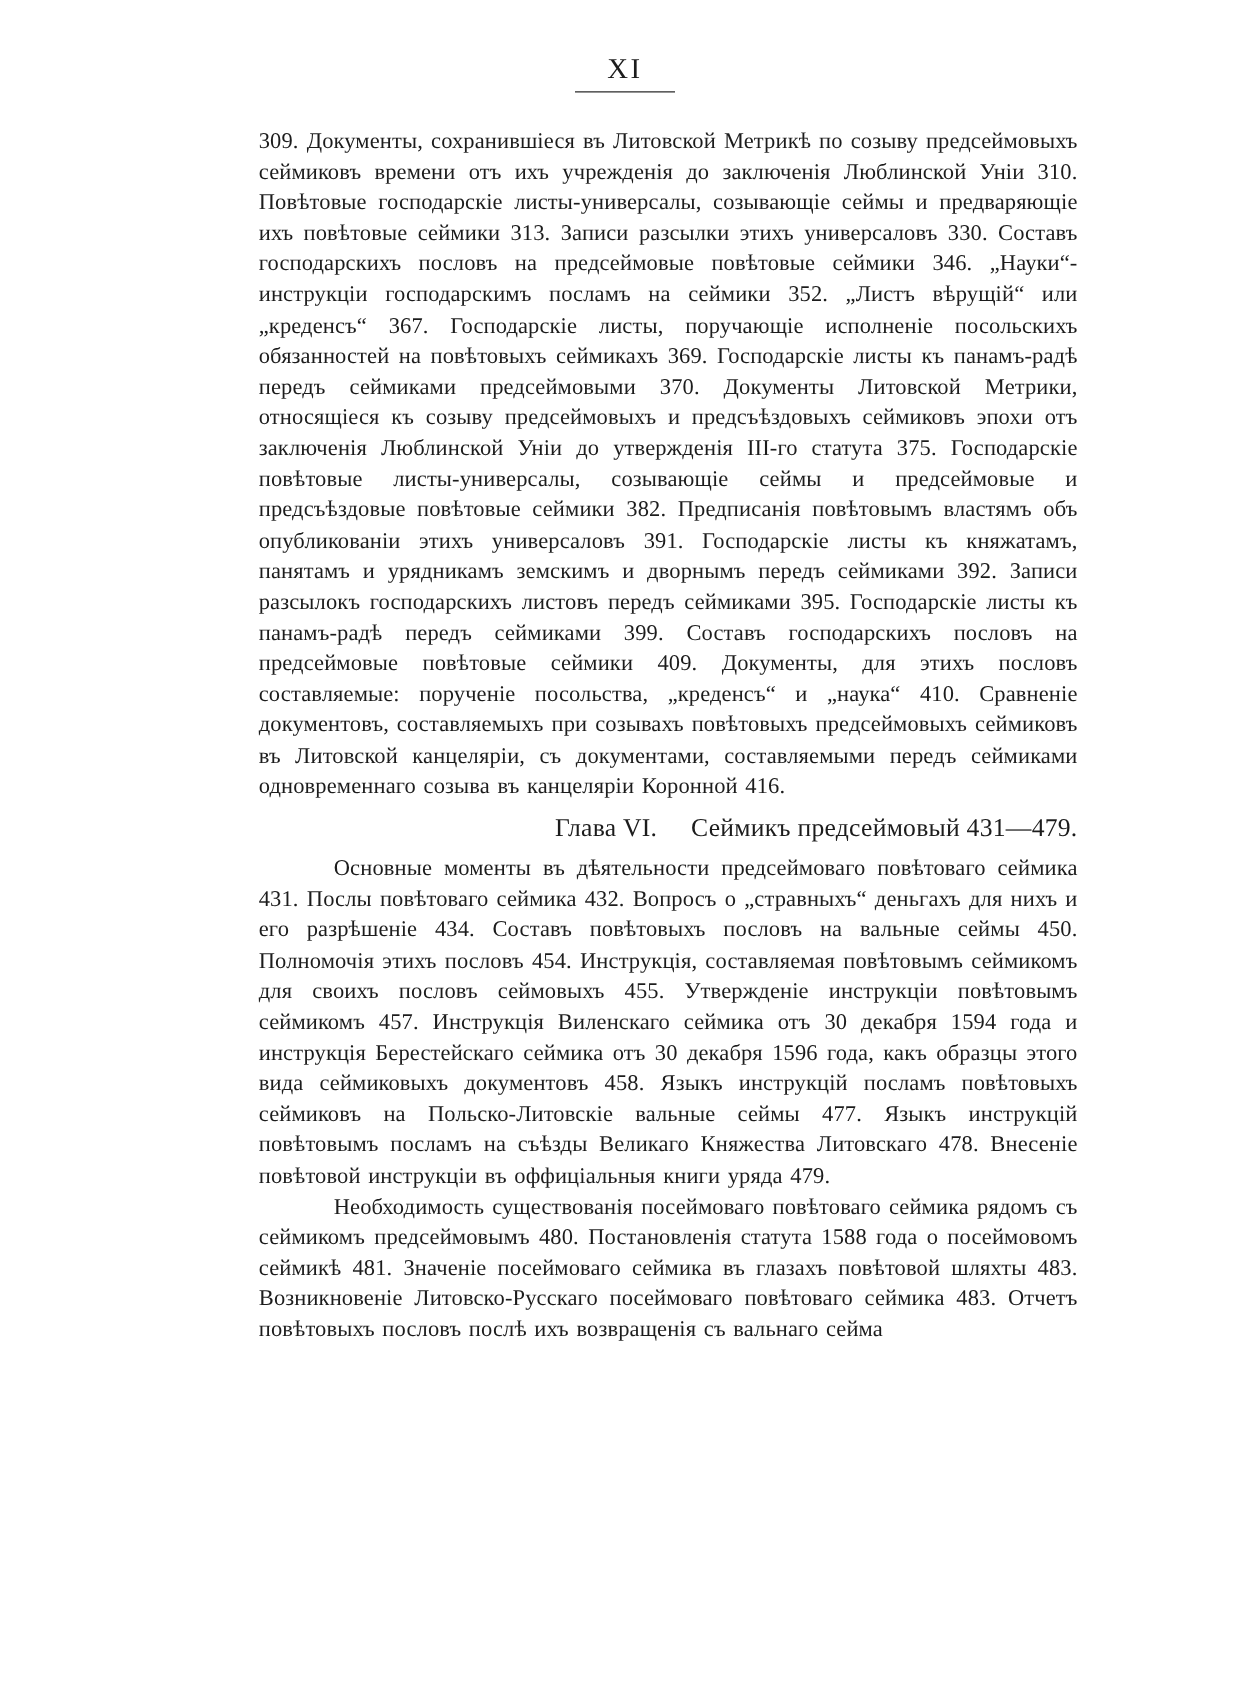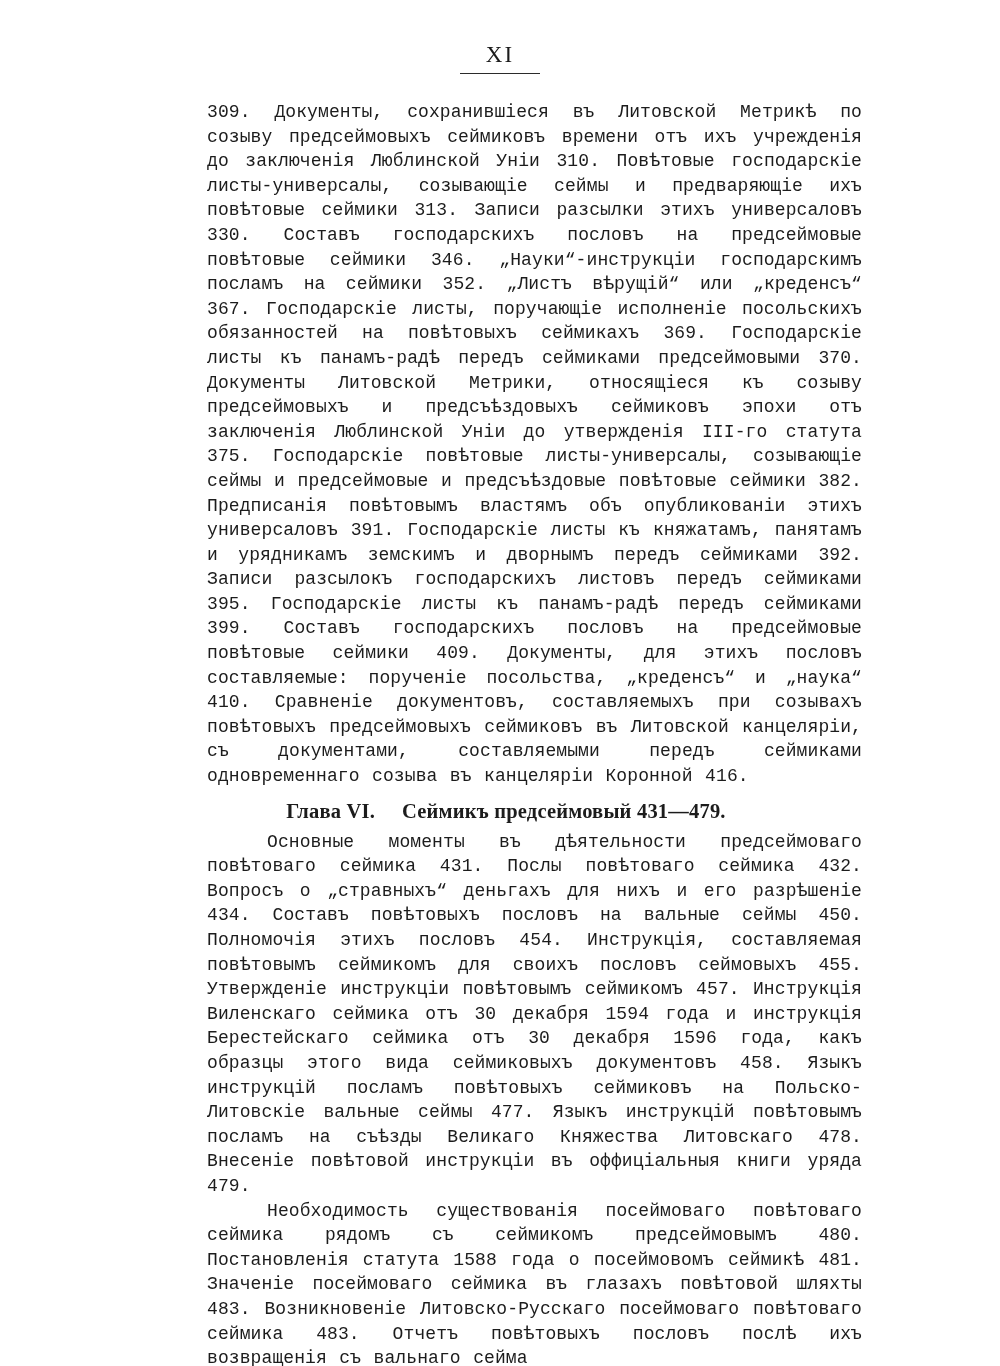--- a/index.html
+++ b/index.html
@@ -38,31 +38,30 @@
     width: 712px;
     margin-left: 150px;
     font-size: 18px;
     line-height: 24.6px;
     text-align: justify;
   }
   .para {
     margin: 0 0 0 57px;
     word-spacing: 1.5px;
     letter-spacing: 0.1px;
-    font-family: Liberation Mono, monospace;
   }
   .para.indent {
     text-indent: 60px;
   }
   .heading {
     font-size: 20.5px;
-    font-weight: bold;
+    font-weight: normal;
     line-height: 26px;
     margin: 9px 0 6px 0;
-    text-align: center;
+    text-align: right;
     letter-spacing: 0.2px;
   }
   .chapter-label {
     margin-right: 27px;
   }
 </style>
 </head>
 <body>
 
 <div class="page">

